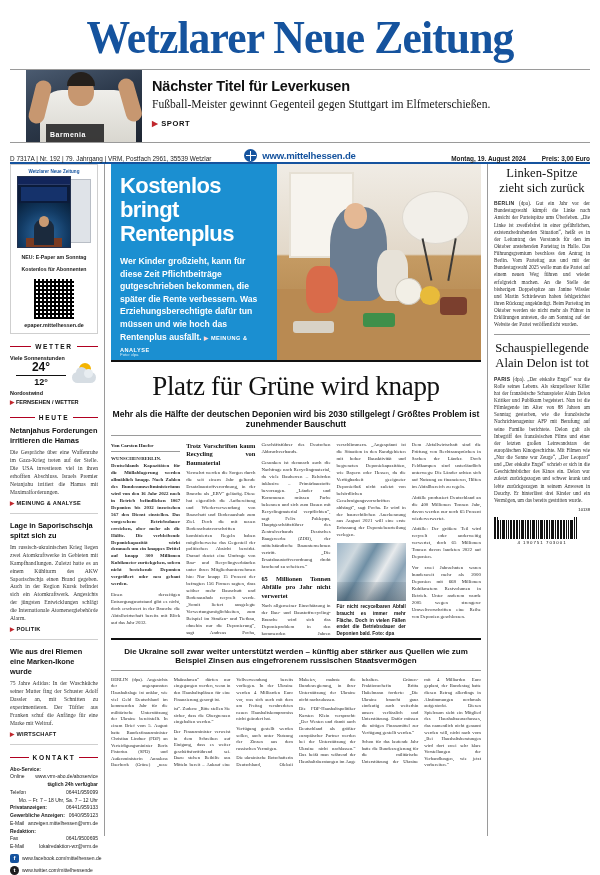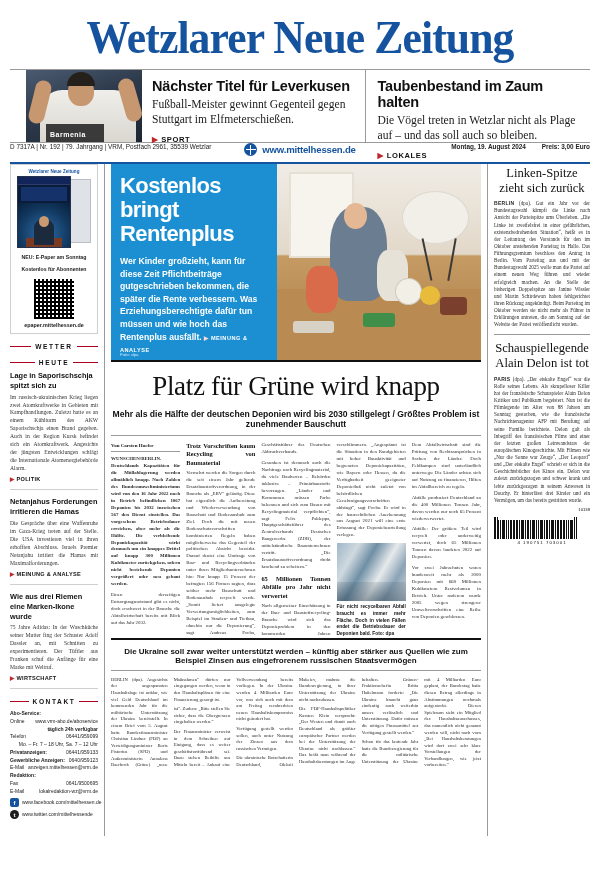--- a/index.html
+++ b/index.html
@@ -29,21 +29,21 @@
   .tp-logo{position:absolute;left:24px;bottom:4px;font-size:7px;color:#fff;font-weight:bold;letter-spacing:.5px;}
 
   .teaser{flex:1;padding:8px 8px 0 10px;border-left:0;}
   .teaser.right{border-left:1px solid #9a9a9a;padding-left:12px;}
   .teaser h2{margin:0 0 3px;font-size:14.5px;font-weight:bold;color:#111;letter-spacing:-.2px;}
   .teaser p{margin:0;font-family:"Liberation Serif",serif;font-size:11.6px;line-height:1.32;color:#1a1a1a;}
   .kicker{font-family:"Liberation Sans",sans-serif;font-weight:bold;font-size:7.6px;color:#111;letter-spacing:.6px;white-space:nowrap;}
   .kicker .arrow{color:#c0272d;}
 
   
-  .infobar{display:flex;align-items:flex-start;border-top:1px solid #9a9a9a;border-bottom:2px solid #15539e;
+  .infobar{display:flex;align-items:flex-end;border-top:1px solid #9a9a9a;border-bottom:2px solid #15539e;
     height:19px;font-size:6.4px;color:#222;}
   .ib-left{flex:1;white-space:nowrap;}
   .ib-center{display:flex;align-items:center;gap:5px;}
   .globe{width:13px;height:13px;border-radius:50%;background:#15539e;position:relative;flex:none;}
   .globe:before{content:"";position:absolute;left:1.5px;top:6px;width:10px;height:1px;background:#fff;}
   .globe:after{content:"";position:absolute;left:6px;top:1.5px;width:1px;height:10px;background:#fff;}
   .ib-url{font-size:9.6px;font-weight:bold;color:#15539e;letter-spacing:-.2px;}
   .ib-right{flex:1;text-align:right;white-space:nowrap;font-weight:bold;font-size:6.4px;}
   .ib-right span{margin-left:14px;}
 
@@ -193,25 +193,20 @@
         <div class="tp-armR"></div>
         <div class="tp-head"></div>
         <div class="tp-hair"></div>
         <div class="tp-logo">Barmenia</div>
       </div>
       <div class="teaser">
         <h2>Nächster Titel für Leverkusen</h2>
         <p>Fußball-Meister gewinnt Gegenteil gegen Stuttgart im Elfmeterschießen.</p>
         <span class="kicker"><span class="arrow">▶</span> <span>SPORT</span></span>
       </div>
-      <div class="teaser right">
-        <h2>Taubenbestand im Zaum halten</h2>
-        <p>Die Vögel treten in Wetzlar nicht als Plage auf – und das soll auch so bleiben.</p>
-        <span class="kicker"><span class="arrow">▶</span> <span>LOKALES</span></span>
-      </div>
     </div>
   </div>
 
   <div class="pad">
     <div class="infobar">
       <div class="ib-left">D 7317A | Nr. 192 | 79. Jahrgang | VRM, Postfach 2961, 35539 Wetzlar</div>
       <div class="ib-center">
         <span class="globe"></span>
         <span class="ib-url">www.mittelhessen.de</span>
       </div>
@@ -243,36 +238,52 @@
         <div class="promo-cap">Kostenlos für Abonnenten</div>
         <div class="qr"></div>
         <div class="promo-url">epaper.mittelhessen.de</div>
       </div>
 
       <div class="sec-head">
         <span class="ln"></span>
           <span class="tx">WETTER</span>
           <span class="ln"></span>
       </div>
+      <div>
+        <div class="wx-top">Viele Sonnenstunden</div>
+        <div class="wx-row">
+          <div class="wx-temps">
+            <div class="wx-hi">24°</div>
+            <div class="wx-div"></div>
+            <div class="wx-lo">12°</div>
+          </div>
+          <div class="wx-icon">
+            <span class="sun"></span>
+              <span class="cloud"></span>
+          </div>
+        </div>
+        <div class="wx-wind">Nordostwind</div>
+        <div class="wx-link"><span class="arrow">▶</span> <span>FERNSEHEN / WETTER</span></div>
+      </div>
 
       <div class="sec-head">
         <span class="ln"></span>
           <span class="tx">HEUTE</span>
           <span class="ln"></span>
       </div>
 
       <div class="sb-item">
+        <div class="sb-title">Netanjahus Forderungen irritieren die Hamas</div>
+        <div class="sb-text">Die Gespräche über eine Waffenruhe im Gaza-Krieg treten auf der Stelle. Die USA investieren viel in ihren erhofften Abschluss. Israels Premier Netanjahu irritiert die Hamas mit Maximalforderungen.</div>
+        <div class="sb-tag"><span class="arrow">▶</span> <span>MEINUNG &amp; ANALYSE</span></div>
+      </div>
+      <div class="sb-item">
         <div class="sb-title">Lage in Saporischschja spitzt sich zu</div>
         <div class="sb-text">Im russisch-ukrainischen Krieg liegen zwei Atomkraftwerke in Gebieten mit Kampfhandlungen. Zuletzt hatte es an einem Kühlturm des AKW Saporischschja einen Brand gegeben. Auch in der Region Kursk befindet sich ein Atomkraftwerk. Angesichts der jüngsten Entwicklungen schlägt die Internationale Atomenergiebehörde Alarm.</div>
         <div class="sb-tag"><span class="arrow">▶</span> <span>POLITIK</span></div>
-      </div>
-      <div class="sb-item">
-        <div class="sb-title">Netanjahus Forderungen irritieren die Hamas</div>
-        <div class="sb-text">Die Gespräche über eine Waffenruhe im Gaza-Krieg treten auf der Stelle. Die USA investieren viel in ihren erhofften Abschluss. Israels Premier Netanjahu irritiert die Hamas mit Maximalforderungen.</div>
-        <div class="sb-tag"><span class="arrow">▶</span> <span>MEINUNG &amp; ANALYSE</span></div>
       </div>
       <div class="sb-item">
         <div class="sb-title">Wie aus drei Riemen eine Marken-Ikone wurde</div>
         <div class="sb-text">75 Jahre Adidas: In der Waschküche seiner Mutter fing der Schuster Adolf Dassler an, mit Schnitten zu experimentieren. Der Tüftler aus Franken schuf die Anfänge für eine Marke mit Weltruf.</div>
         <div class="sb-tag"><span class="arrow">▶</span> <span>WIRTSCHAFT</span></div>
       </div>
 
       <div class="sec-head">
         <span class="ln"></span>
           <span class="tx">KONTAKT</span>

